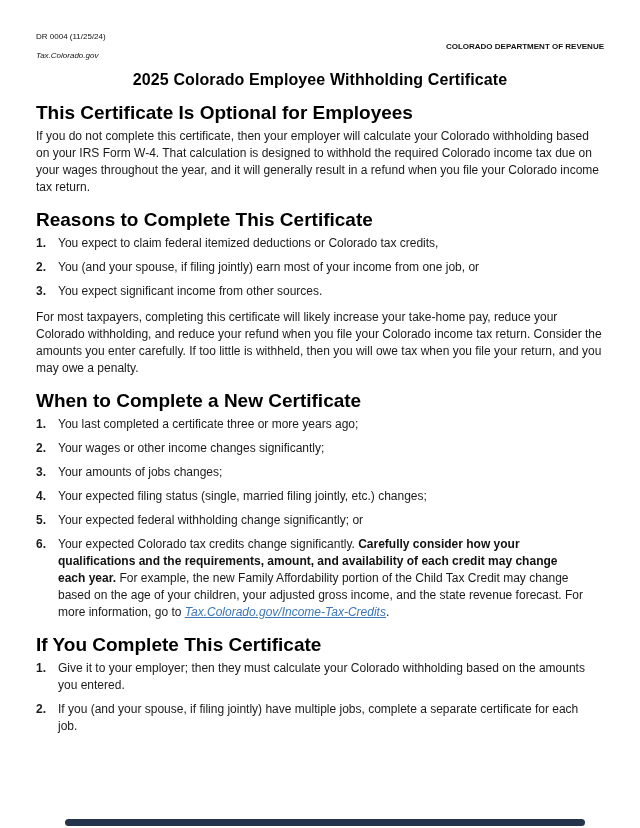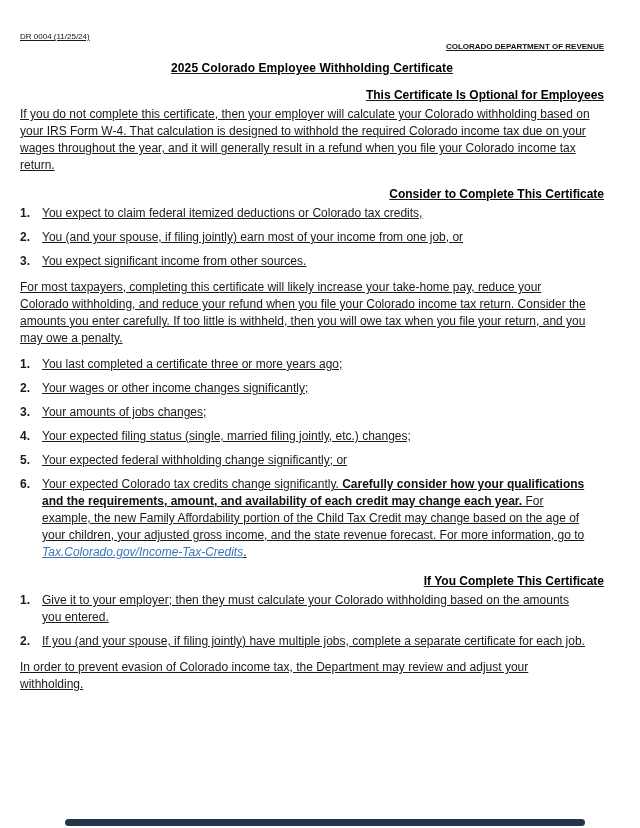--- a/index.html
+++ b/index.html
@@ -6,41 +6,40 @@
   body {
     width: 640px;
     height: 828px;
     background: #ffffff;
     overflow: hidden;
     position: relative;
     font-family: "Liberation Sans", sans-serif;
     color: #1a1a1a;
     -webkit-font-smoothing: antialiased;
   }
-  .page { padding: 32px 36px 0 20px; text-decoration: underline; }
+  .page { padding: 32px 36px 0 36px; }
 
   .form-id { font-size: 8px; line-height: 9.5px; color: #111; }
   .form-id .dept { font-weight: 700; text-align: right; }
   .form-id .site { font-style: italic; }
 
   .title {
-    font-size: 12px;
+    font-size: 16px;
     font-weight: 700;
     text-align: center;
     color: #000;
     margin: 10px 0 0 0;
     letter-spacing: 0.1px;
   }
 
   h2 {
-    font-size: 12px;
+    font-size: 19px;
     font-weight: 700;
     color: #000;
     margin: 13px 0 4px 0;
-    text-align: right;
   }
 
   p, .num-list li { font-size: 12px; line-height: 17px; }
   p { margin: 0 0 9px 0; max-width: 573px; }
 
   .num-list {
     list-style: none;
     margin: 2px 0 9px 0;
     padding: 0;
     counter-reset: li;
@@ -74,48 +73,49 @@
   }
 </style>
 </head>
 <body>
 
 <div class="page">
 
   <div class="form-id">
     <div>DR 0004 (11/25/24)</div>
     <div class="dept">COLORADO DEPARTMENT OF REVENUE</div>
+    <div class="site">Tax.Colorado.gov</div>
   </div>
 
   <h1 class="title">2025 Colorado Employee Withholding Certificate</h1>
 
   <h2>This Certificate Is Optional for Employees</h2>
   <p>If you do not complete this certificate, then your employer will calculate your Colorado withholding based on your IRS Form W-4. That calculation is designed to withhold the required Colorado income tax due on your wages throughout the year, and it will generally result in a refund when you file your Colorado income tax return.</p>
 
-  <h2>Consider to Complete This Certificate</h2>
+  <h2>Reasons to Complete This Certificate</h2>
   <ol class="num-list">
     <li><span>You expect to claim federal itemized deductions or Colorado tax credits,</span></li>
     <li><span>You (and your spouse, if filing jointly) earn most of your income from one job, or</span></li>
     <li><span>You expect significant income from other sources.</span></li>
   </ol>
   <p>For most taxpayers, completing this certificate will likely increase your take-home pay, reduce your Colorado withholding, and reduce your refund when you file your Colorado income tax return. Consider the amounts you enter carefully. If too little is withheld, then you will owe tax when you file your return, and you may owe a penalty.</p>
 
+  <h2>When to Complete a New Certificate</h2>
   <ol class="num-list">
     <li><span>You last completed a certificate three or more years ago;</span></li>
     <li><span>Your wages or other income changes significantly;</span></li>
     <li><span>Your amounts of jobs changes;</span></li>
     <li><span>Your expected filing status (single, married filing jointly, etc.) changes;</span></li>
     <li><span>Your expected federal withholding change significantly; or</span></li>
     <li class="rich">
       <span>Your expected Colorado tax credits change significantly. </span><b>Carefully consider how your qualifications and the requirements, amount, and availability of each credit may change each year.</b><span> For example, the new Family Affordability portion of the Child Tax Credit may change based on the age of your children, your adjusted gross income, and the state revenue forecast. For more information, go to </span><a class="doc-link" style="color: rgb(60, 118, 181);">Tax.Colorado.gov/Income-Tax-Credits</a><span>.</span>
     </li>
   </ol>
 
   <h2>If You Complete This Certificate</h2>
   <ol class="num-list">
     <li><span>Give it to your employer; then they must calculate your Colorado withholding based on the amounts you entered.</span></li>
     <li><span>If you (and your spouse, if filing jointly) have multiple jobs, complete a separate certificate for each job.</span></li>
   </ol>
-  <p>In order to prevent evasion of Colorado income tax, the Department may review and adjust your withholding.</p>
 
 </div>
 
 <div class="bottom-bar" style="background: rgb(36, 52, 74);"></div>
 
 </body></html>

